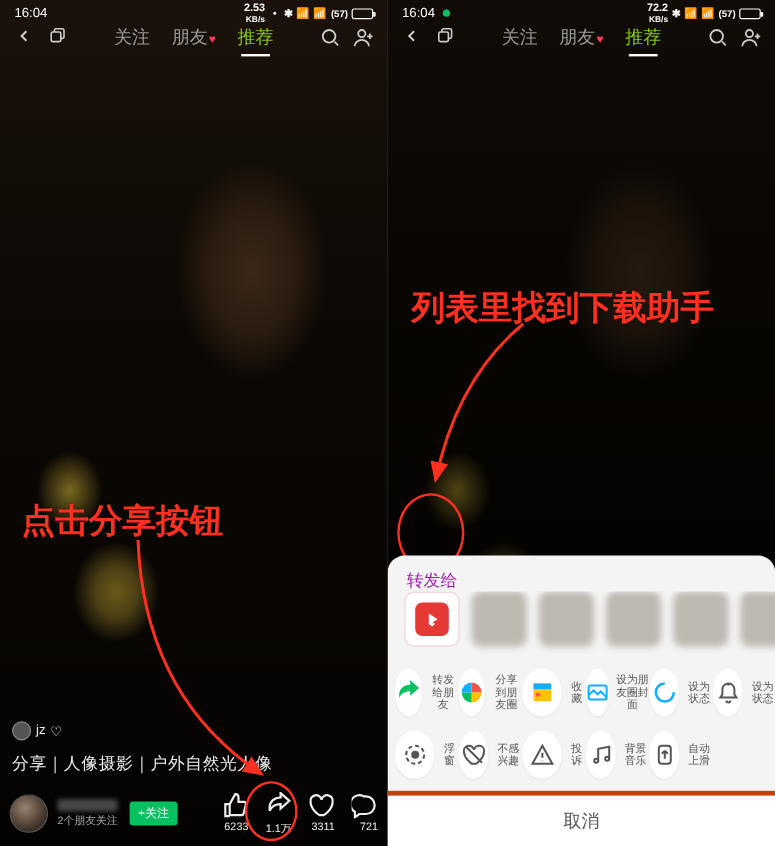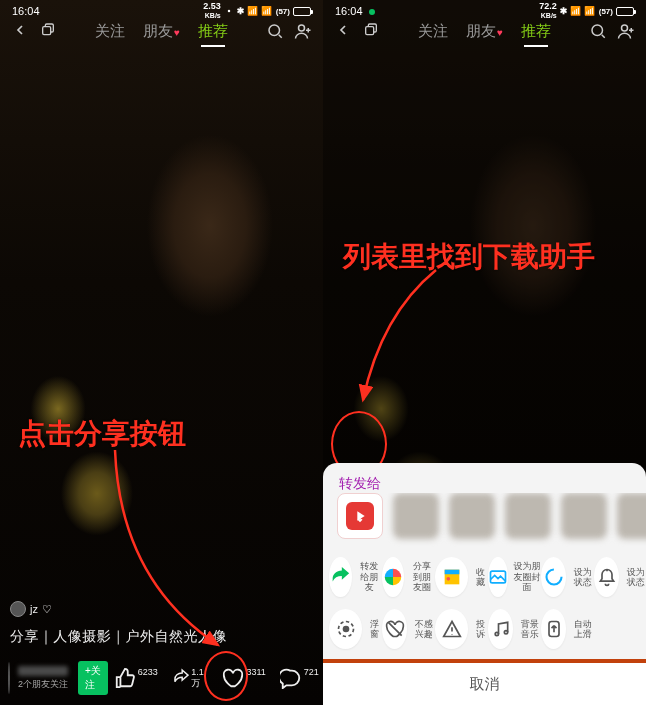--- a/index.html
+++ b/index.html
@@ -130,21 +130,21 @@
     background: #07c160; color: #fff; font-size: 10px;
     padding: 3px 7px; border-radius: 3px;
   }
   .actions {
     flex: 1;
     display: flex;
     justify-content: flex-end;
     gap: 14px;
   }
   .act {
-    display: flex; flex-direction: row; align-items: flex-start;
+    display: flex; flex-direction: column; align-items: flex-end;
     color: #eee; font-size: 9px; gap: 2px;
   }
   .act svg { width: 22px; height: 22px; }
   
   .red-circle {
     position: absolute;
     border: 2px solid #ff3020;
     border-radius: 50%;
     z-index: 7;
     pointer-events: none;

